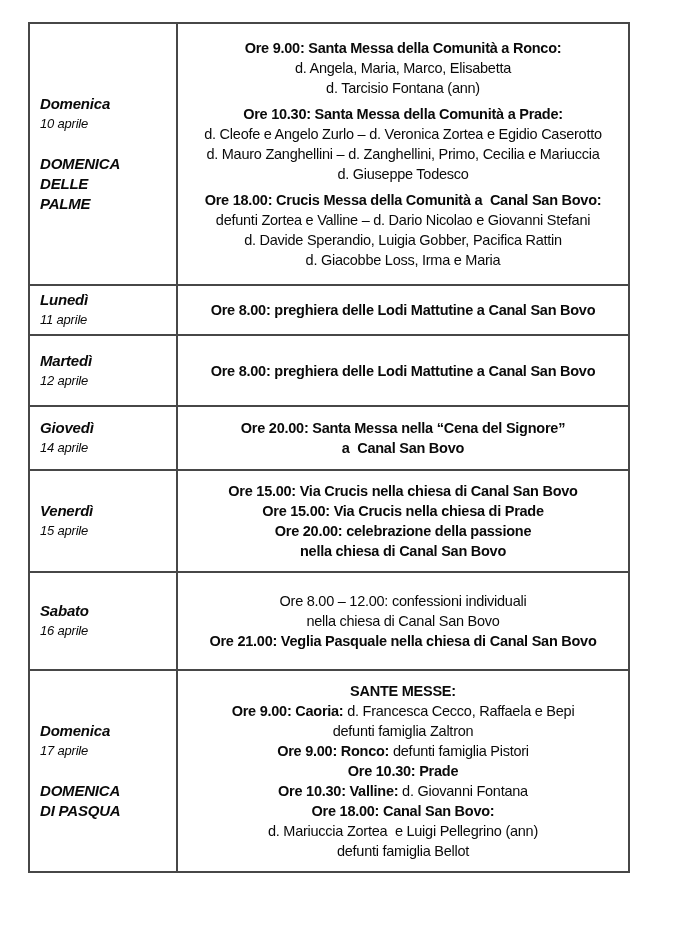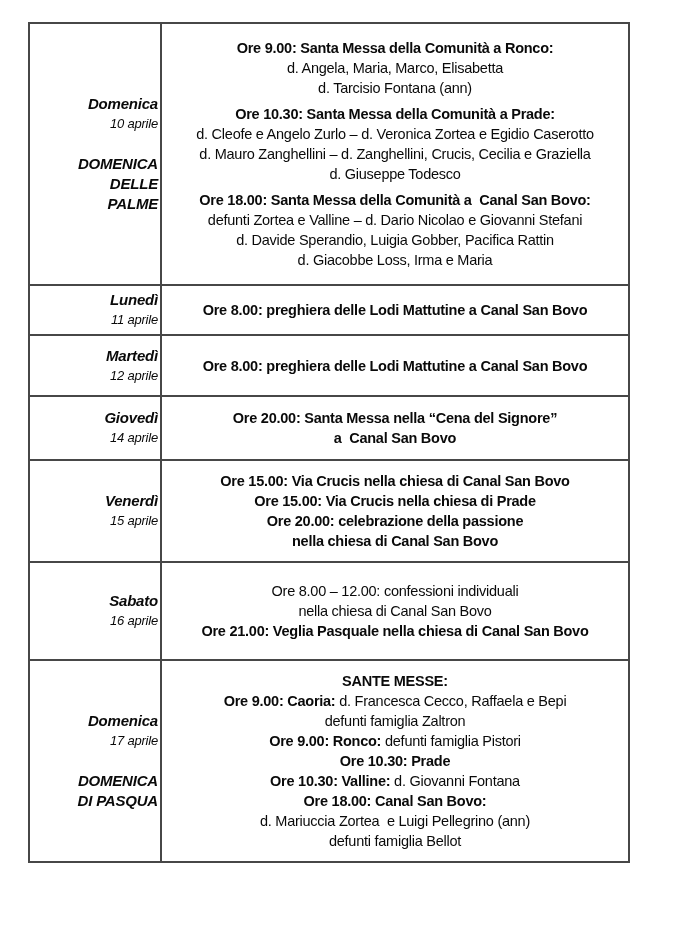--- a/index.html
+++ b/index.html
@@ -19,31 +19,31 @@
   table.schedule {
     position: absolute;
     left: 28px;
     top: 22px;
     width: 602px;
     border-collapse: collapse;
     table-layout: fixed;
   }
   table.schedule td {
     border: 2px solid #474747;
-    padding: 4px 2px;
+    padding: 4px 10px;
     vertical-align: middle;
     background: #ffffff;
   }
-  td.day-cell { width: 126px; text-align: right; }
+  td.day-cell { width: 126px; text-align: left; }
   td.events-cell { text-align: center; }
 
   
   tr:nth-child(1) { height: 262px; }
   tr:nth-child(2) { height: 44px; }
-  tr:nth-child(3) { height: 61px; }
+  tr:nth-child(3) { height: 71px; }
   tr:nth-child(4) { height: 64px; }
   tr:nth-child(5) { height: 55px; }
   tr:nth-child(6) { height: 98px; }
   tr:nth-child(7) { height: 65px; }
   tr:nth-child(8) { height: 204px; }
 
   .day {
     font-weight: bold;
     font-style: italic;
     font-size: 15px;
@@ -93,25 +93,25 @@
           </td>
           <td class="events-cell">
             <div class="block">
               <div class="line"><span class="seg-b">Ore 9.00: Santa Messa della Comunità a Ronco:</span></div>
               <div class="line"><span class="seg-i">d. Angela, Maria, Marco, Elisabetta</span></div>
               <div class="line"><span class="seg-i">d. Tarcisio Fontana (ann)</span></div>
             </div>
             <div class="block">
               <div class="line"><span class="seg-b">Ore 10.30: Santa Messa della Comunità a Prade:</span></div>
               <div class="line"><span class="seg-i">d. Cleofe e Angelo Zurlo – d. Veronica Zortea e Egidio Caserotto</span></div>
-              <div class="line"><span class="seg-i">d. Mauro Zanghellini – d. Zanghellini, Crucis, Cecilia e Graziella</span></div>
+              <div class="line"><span class="seg-i">d. Mauro Zanghellini – d. Zanghellini, Primo, Cecilia e Mariuccia</span></div>
               <div class="line"><span class="seg-i">d. Giuseppe Todesco</span></div>
             </div>
             <div class="block">
-              <div class="line"><span class="seg-b">Ore 18.00: Santa Messa della Comunità a  Canal San Bovo:</span></div>
+              <div class="line"><span class="seg-b">Ore 18.00: Crucis Messa della Comunità a  Canal San Bovo:</span></div>
               <div class="line"><span class="seg-i">defunti Zortea e Valline – d. Dario Nicolao e Giovanni Stefani</span></div>
               <div class="line"><span class="seg-i">d. Davide Sperandio, Luigia Gobber, Pacifica Rattin</span></div>
               <div class="line"><span class="seg-i">d. Giacobbe Loss, Irma e Maria</span></div>
             </div>
           </td>
         </tr>
         <tr>
           <td class="day-cell">
             <div class="day">Lunedì</div>
             <div class="date">11 aprile</div>

